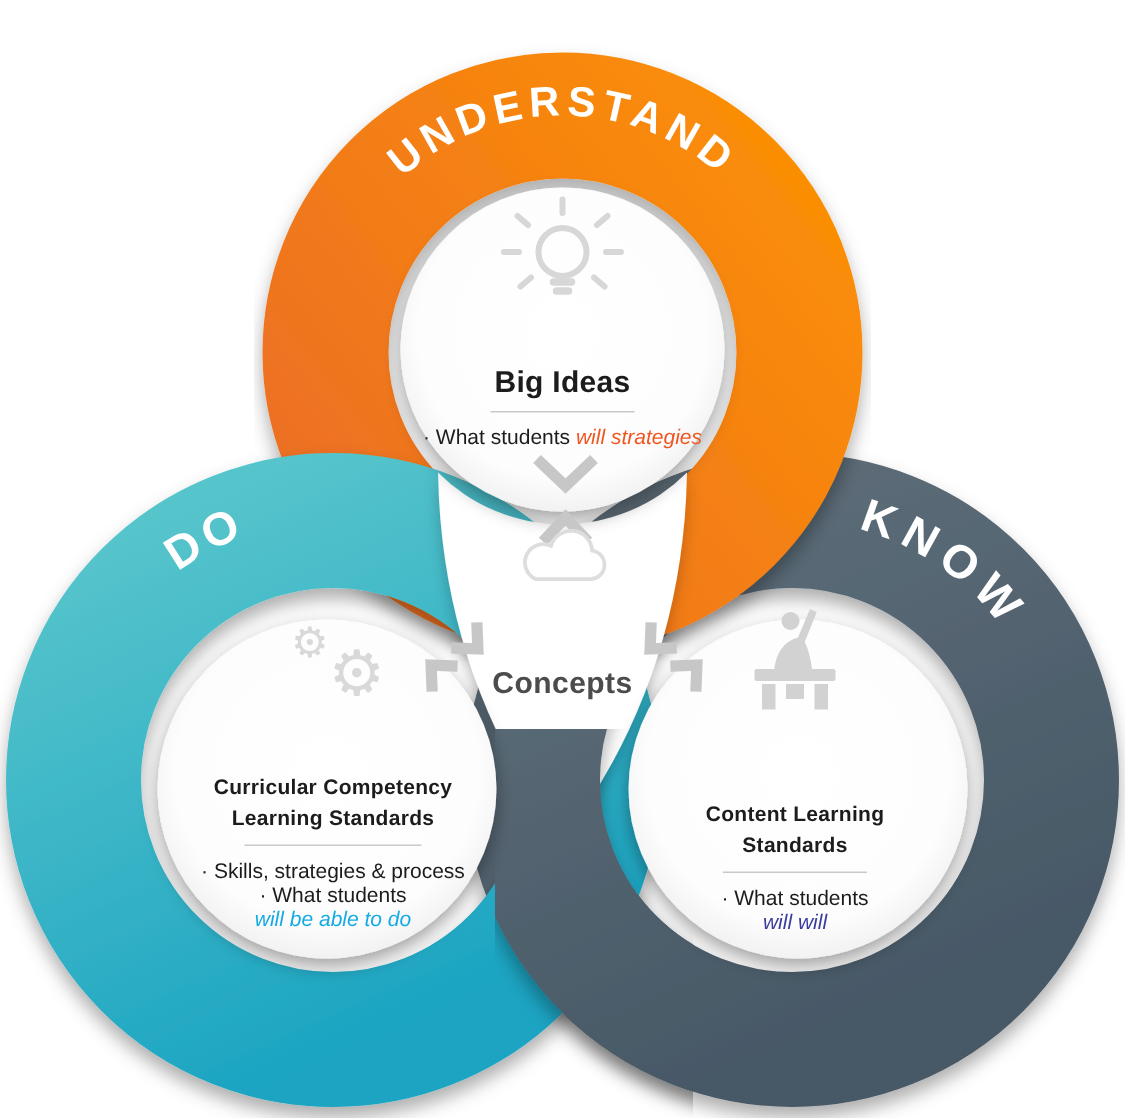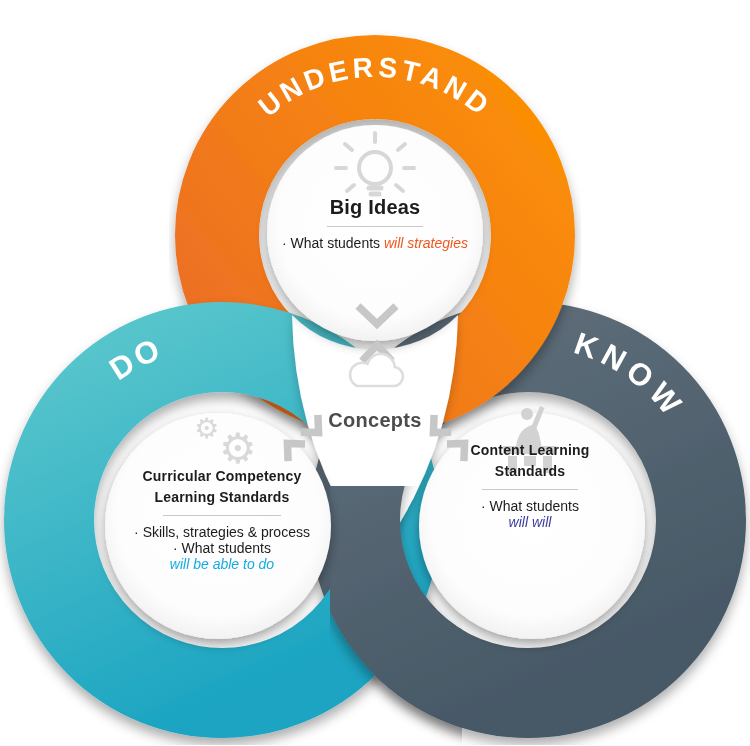--- a/index.html
+++ b/index.html
@@ -1,19 +1,19 @@
 <!DOCTYPE html>
 <html><head>
 <meta charset="utf-8">
 <style>
   html,body{margin:0;padding:0;background:#fff;}
   #stage{position:relative;width:750px;height:746px;background:#fff;overflow:hidden;
          font-family:"Liberation Sans", sans-serif;}
   #rings-svg{position:absolute;left:0;top:0;z-index:1;}
-  .overlay{position:absolute;z-index:3;text-align:center;transform:translateX(-50%);}
+  .overlay{position:absolute;z-index:3;text-align:center;transform:translateX(-50%);margin-top:48px;}
   .card-title{font-size:20px;font-weight:bold;color:#1c1c1c;line-height:23px;letter-spacing:.2px;}
   .card-title.small{font-size:14px;line-height:21px;}
   .divider{height:1px;background:#c9c9c9;margin:7px auto 8px auto;}
   .bullets{font-size:14px;line-height:16px;color:#1c1c1c;}
   .em{font-style:italic;}
   .em-understand{color:#f0561f;}
   .em-do{color:#14abe3;}
   .em-know{color:#3b3d9e;}
   #concepts-label{font-size:20px;font-weight:bold;color:#4c4c4c;letter-spacing:.3px;}
   .ring-label{font-weight:bold;fill:#ffffff;}
@@ -126,36 +126,36 @@
 
   <div class="overlay" style="left:375px;top:196px;width:280px;">
     <div class="card-title">Big Ideas</div>
     <div class="divider" style="width:96px;"></div>
     <div class="bullets">
       <div><span>· What students</span>
         <span class="em em-understand">will strategies</span></div>
     </div>
   </div>
 
-  <div class="overlay" id="concepts-label" style="left:375px;top:409px;width:160px;">Concepts</div>
+  <div class="overlay" id="concepts-label" style="left:375px;top:397px;width:160px;">Concepts</div>
 
   <div class="overlay" style="left:222px;top:466px;width:250px;">
     <div class="card-title small">
       <div>Curricular Competency</div>
       <div>Learning Standards</div>
     </div>
     <div class="divider" style="width:118px;"></div>
     <div class="bullets">
       <div>· Skills, strategies &amp; process</div>
       <div>· What students</div>
       <div class="em em-do">will be able to do</div>
     </div>
   </div>
 
-  <div class="overlay" style="left:530px;top:440px;width:230px;">
+  <div class="overlay" style="left:530px;top:484px;width:230px;">
     <div class="card-title small">
       <div>Content Learning</div>
       <div>Standards</div>
     </div>
     <div class="divider" style="width:96px;"></div>
     <div class="bullets">
       <div>· What students</div>
       <div class="em em-know">will will</div>
     </div>
   </div>

